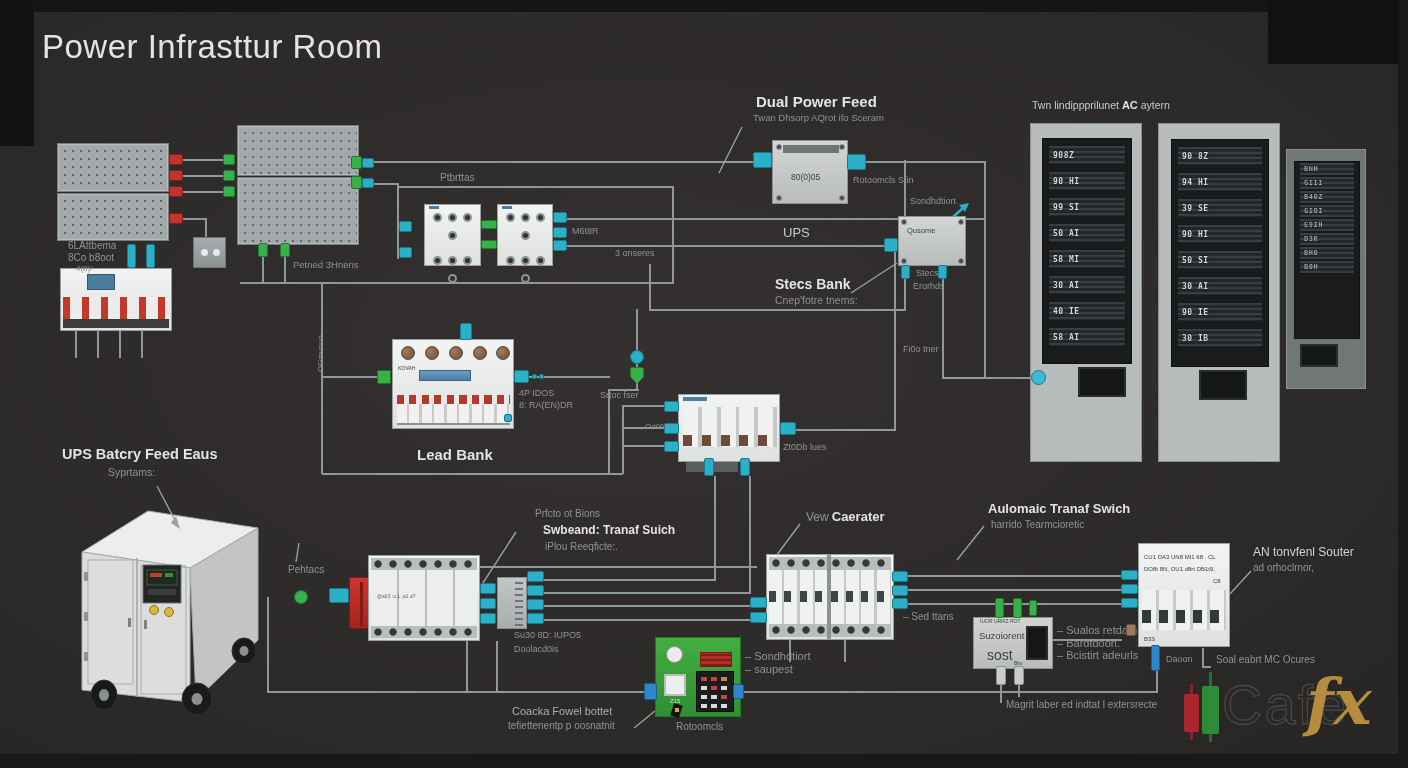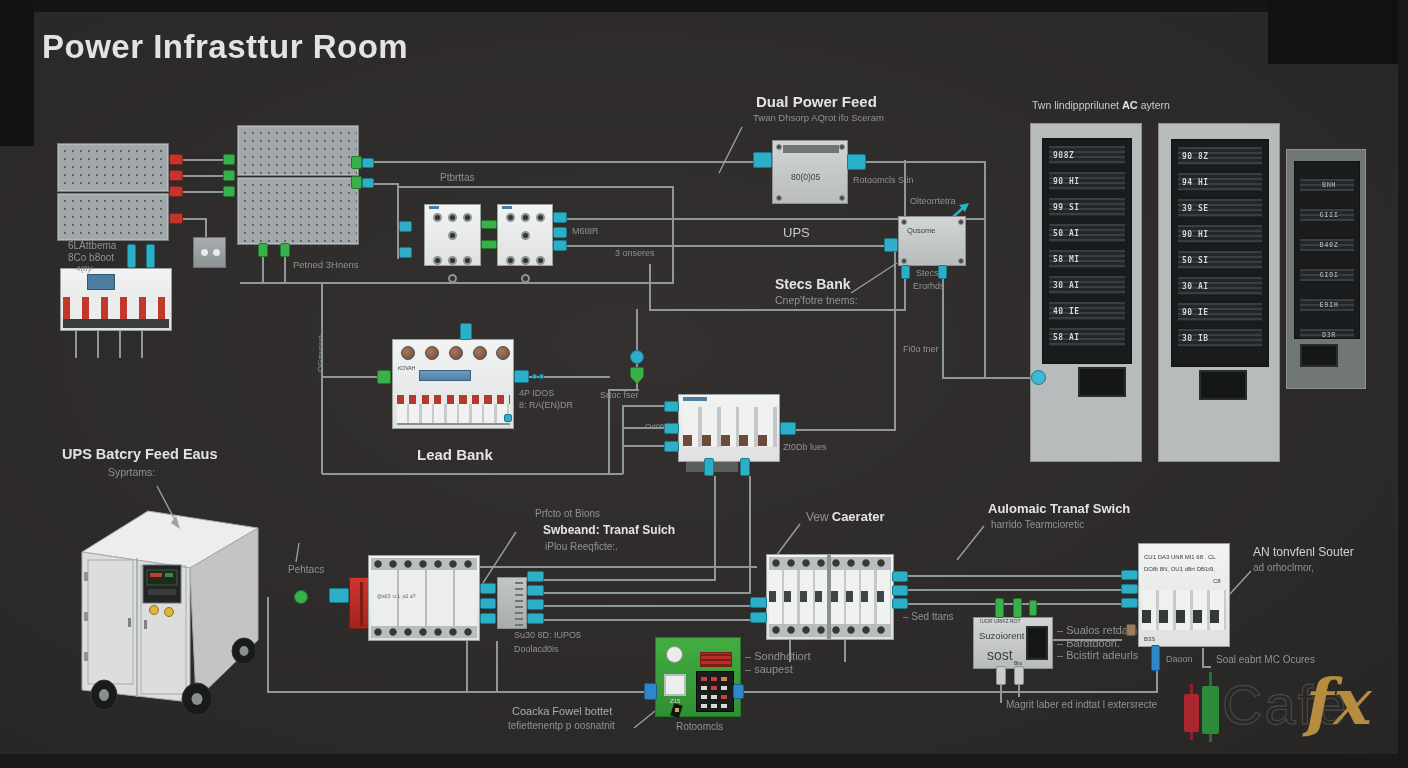--- a/index.html
+++ b/index.html
@@ -18,40 +18,40 @@
   .c-cyan{background:#2bb0c8;border:1px solid #177a8d;}
   .c-blue{background:#2f86c9;border:1px solid #1c5c92;}
   .c-gray{background:#c8cccb;border:1px solid #8d9191;}
   .c-tan{background:#9a7b5c;border:1px solid #6d5440;}
   .dot{border-radius:50%;}
   .lbl{z-index:5;color:#b9bfbe;font-size:11px;white-space:nowrap;line-height:1.15;}
   .dim{color:#8d9492;}
   .bold{font-weight:bold;color:#e2e4e2;}
   .tiny{font-size:8px;}
   .dark{color:#3c4142;}
-  .title{font-size:33px;font-weight:bold;color:#e3e3e1;letter-spacing:.5px;}
+  .title{font-size:33px;font-weight:normal;color:#e3e3e1;letter-spacing:.5px;}
   .subtitle{font-size:26px;color:#c8c9c7;}
   .perf{background-color:#a2a7a9;border:1px solid #787d7f;box-shadow:inset 0 0 0 1px #b7bbbc;
     background-image:radial-gradient(circle,#5f6466 1px, rgba(0,0,0,0) 1.4px);background-size:8px 8px;background-position:3px 3px;}
   .whitebox{background:linear-gradient(#f2f3f3,#dfe1e1);border:1px solid #9aa0a0;}
   .graybox{background:linear-gradient(#d3d5d5,#b9bcbc);border:1px solid #8d9191;}
   .screw{width:6px;height:6px;border-radius:50%;background:#45494a;border:1px solid #8e9394;}
   .dscrew{width:9px;height:9px;border-radius:50%;background:#2f3334;border:2px solid #8e9394;position:static;display:inline-block;margin:0 3px;}
   .dinrow{position:absolute;left:0;right:0;text-align:center;}
   .dial{width:14px;height:14px;border-radius:50%;background:radial-gradient(circle at 35% 35%,#a8795a,#6b4a35);border:1px solid #4c4c4c;}
   .minirow-red{background-image:repeating-linear-gradient(90deg,#b03a2e 0 7px,#e8e8e8 7px 12.5px);}
   .minirow-body{background-image:repeating-linear-gradient(90deg,#f1f1f1 0 10px,#c9cbcb 10px 12.5px);}
   .screwstrip{background-color:#b9bdbd;background-image:radial-gradient(circle at 7px 6px,#33383a 3.2px,#b9bdbd 4.2px);background-size:15px 12px;}
   .rack{background:#b7bbbc;border:1px solid #8d9192;}
   .rackwin{background:#191b1c;border:1px solid #101213;overflow:hidden;}
   .runit{position:static;height:20px;margin:6px 5px 0 5px;border:1px solid #17191a;
     background-color:#272a2c;background-image:repeating-linear-gradient(180deg,#3a3e40 0 2px,#24272a 2px 5px);
     display:flex;align-items:center;}
   .runit b{color:#d6dadb;font-size:8px;margin-left:4px;letter-spacing:.5px;font-family:"DejaVu Sans Mono",monospace;text-shadow:0 0 1px #000;position:static;}
-  .rack3 .runit{height:14px;margin:16px 4px 0 4px;justify-content:center;}
+  .rack3 .runit{height:14px;margin:0 4px 0 4px;}
   .rack3 .runit b{color:#9fa4a5;font-size:7px;}
   .screen{background:#141617;border:2px solid #2a2d2e;}
   .kp{background:#1b1c1c;border:1px solid #000;}
   .kp::before{content:"";position:absolute;left:4px;top:5px;width:6px;height:4px;background:#c94038;
     box-shadow:10px 0 #c94038,20px 0 #cc8840,0 9px #d8dad9,10px 9px #c94038,20px 9px #d8dad9,0 18px #d8dad9,10px 18px #d8dad9,20px 18px #c94038,0 27px #d8dad9,10px 27px #d8dad9,20px 27px #d8dad9;}
   .vlab{transform:rotate(-90deg);transform-origin:left top;font-size:8px;}
   .cafe{font-size:56px;color:transparent;-webkit-text-stroke:1.3px #484645;letter-spacing:2px;font-weight:400;}
   .fx{font-size:64px;color:#b68d3f;font-style:italic;font-weight:bold;font-family:"DejaVu Serif",serif;}
 </style>
 </head>
@@ -243,21 +243,21 @@
     <i class="screw" style="left:3px;top:3px;"></i>
     <i class="screw" style="left:66px;top:3px;"></i>
     <i class="screw" style="left:3px;top:54px;"></i>
     <i class="screw" style="left:66px;top:54px;"></i>
     <i style="left:10px;top:4px;width:56px;height:8px;background:#6f7476;"></i>
     <span class="lbl dark" style="left:18px;top:32px;font-size:8.5px;">80(0)05</span>
   </div>
   <i class="conn c-cyan" style="left:753px;top:152px;width:19px;height:16px;"></i>
   <i class="conn c-cyan" style="left:847px;top:154px;width:19px;height:16px;"></i>
   <div class="lbl dim" style="left:853px;top:175px;font-size:9px;">Rotoomcls Stin</div>
-  <div class="lbl dim" style="left:910px;top:196px;font-size:9px;">Olteorrtetra</div>
+  <div class="lbl dim" style="left:910px;top:196px;font-size:9px;">Sondhdtiort</div>
 
   <div class="lbl" style="left:783px;top:226px;font-size:13px;color:#c5c9c8;">UPS</div>
   <div class="comp graybox" style="left:898px;top:216px;width:68px;height:50px;">
     <i class="screw" style="left:2px;top:2px;"></i>
     <i class="screw" style="left:59px;top:2px;"></i>
     <i class="screw" style="left:2px;top:41px;"></i>
     <i class="screw" style="left:59px;top:41px;"></i>
     <span class="lbl dark" style="left:8px;top:10px;font-size:7.5px;">Qusome</span>
   </div>
   <i class="conn c-cyan" style="left:884px;top:238px;width:14px;height:14px;"></i>

